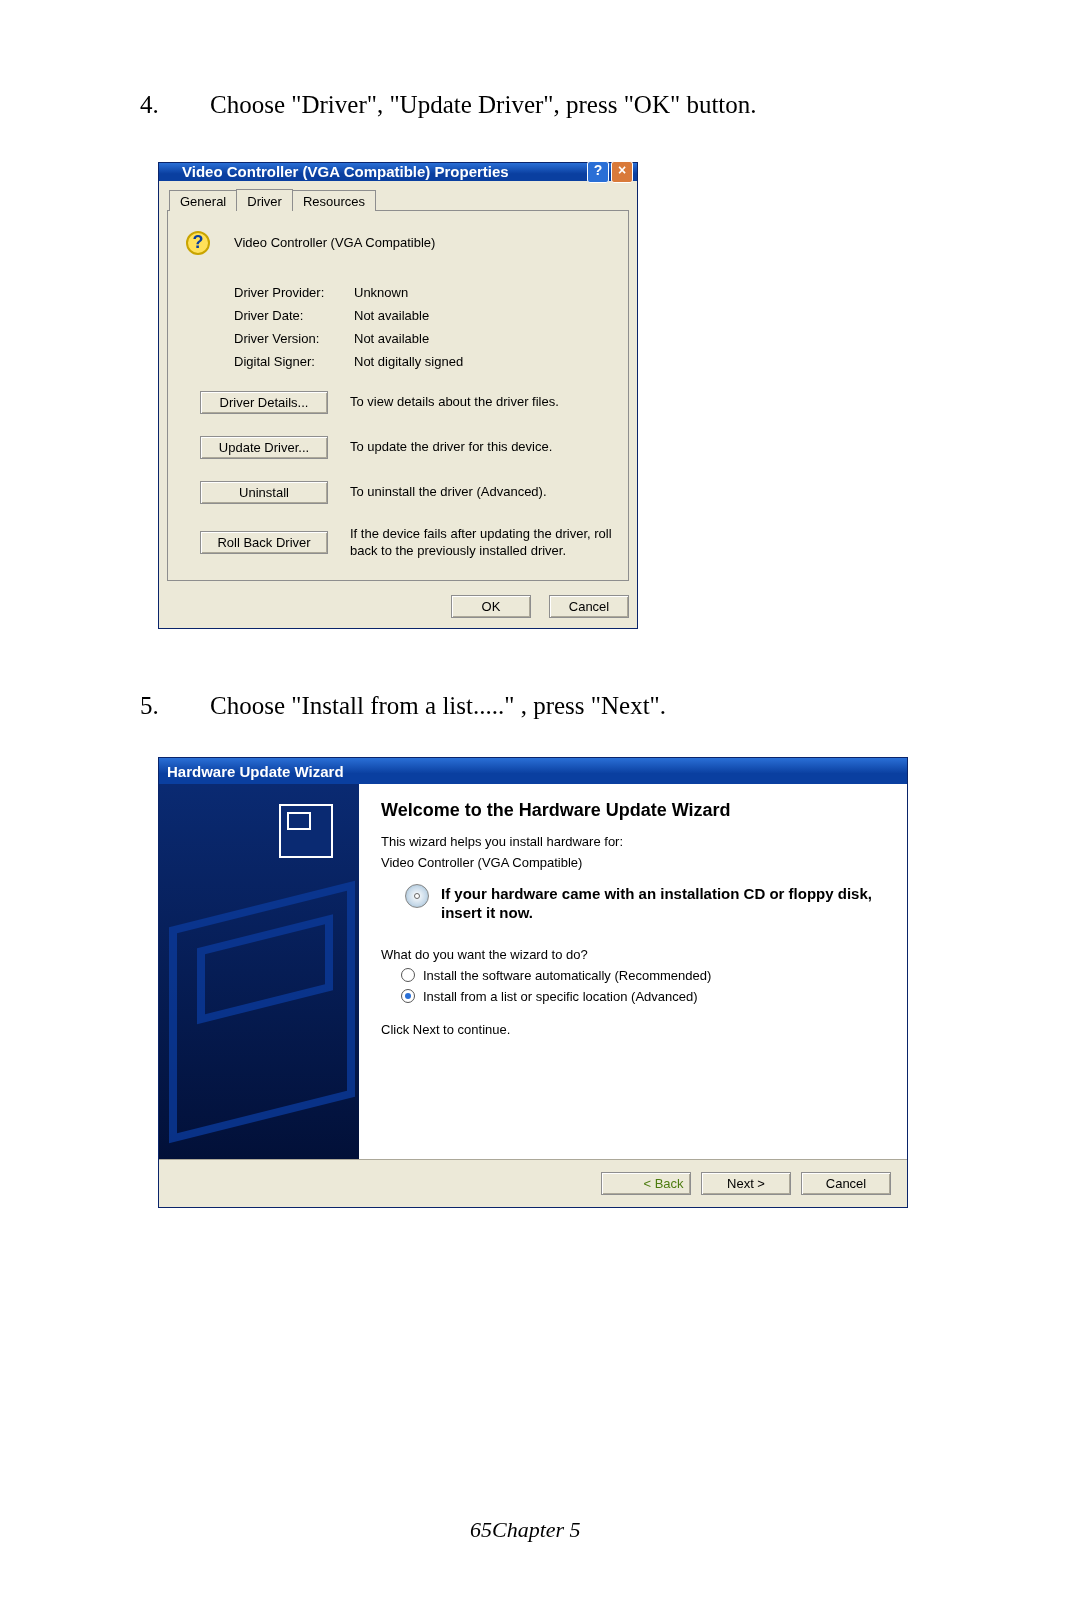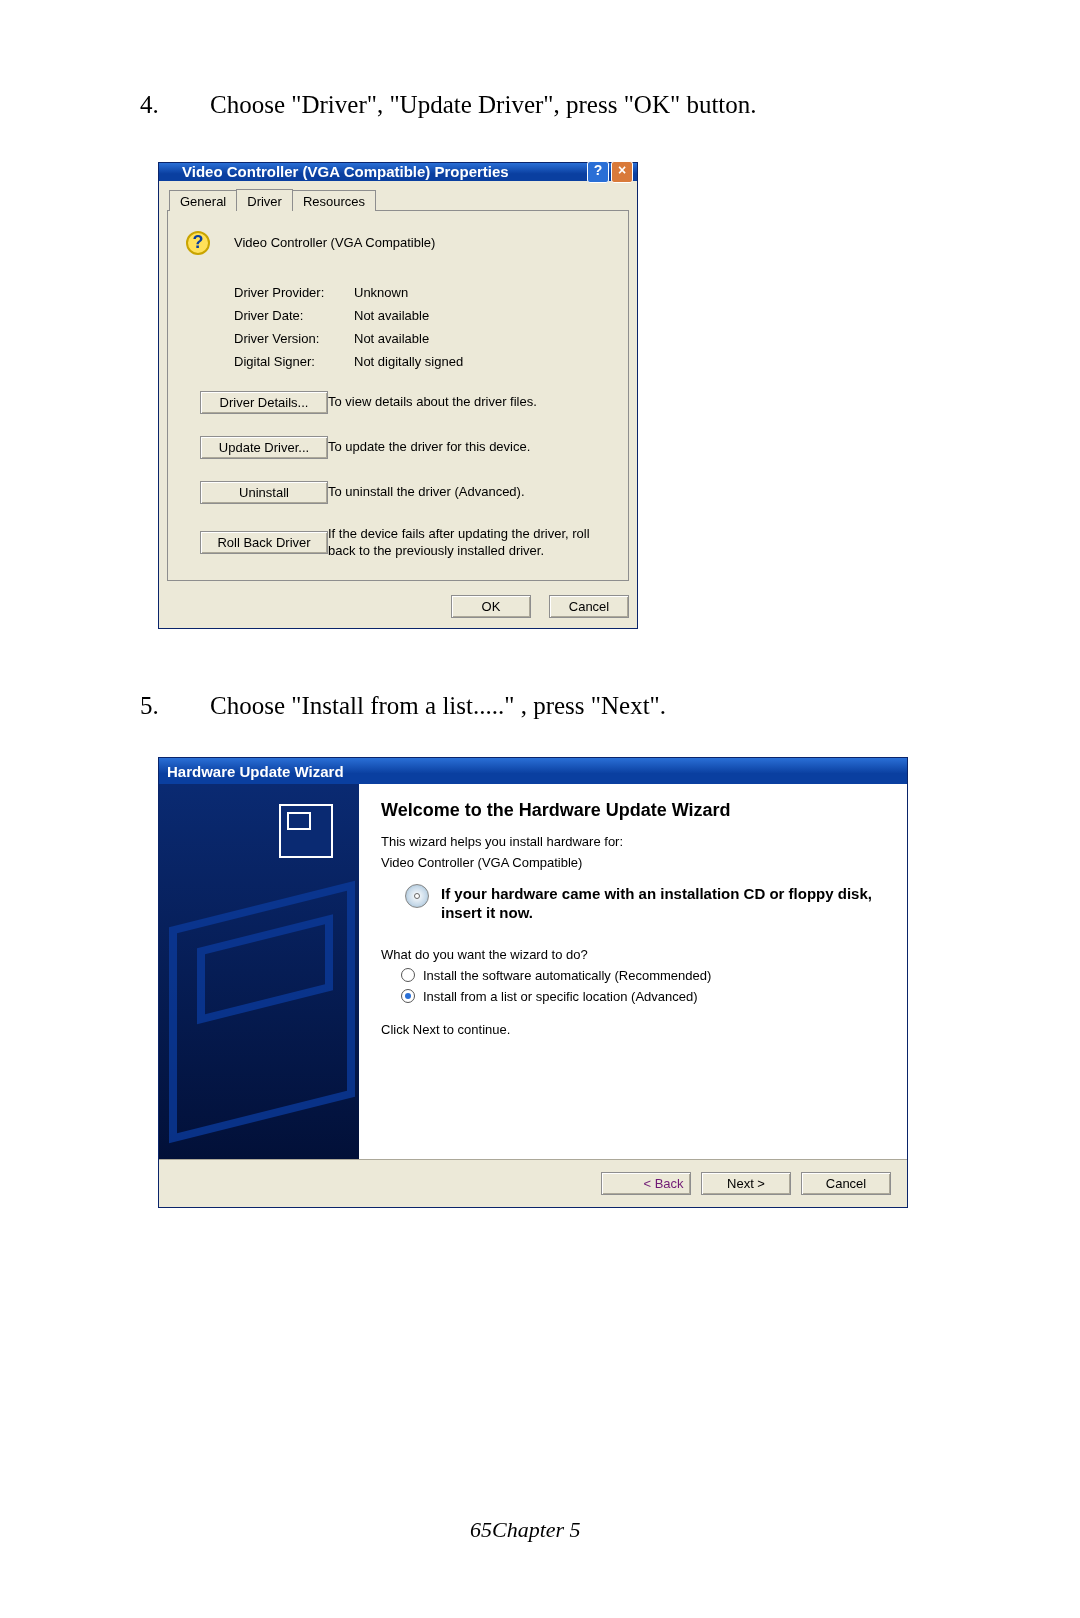--- a/index.html
+++ b/index.html
@@ -124,20 +124,21 @@
     display: flex;
     align-items: center;
     margin: 22px 0 0 16px;
   }
   .action-row .btn {
     width: 128px;
   }
   .action-row .desc {
     flex: 1;
     font-size: 13px;
+    padding-left: 22px;
     line-height: 1.3;
   }
   .btn {
     font-family: Tahoma, sans-serif;
     font-size: 13px;
     background: #ece9d8;
     border: 1px solid #8e8e8e;
     box-shadow: inset 1px 1px 0 #fff, inset -1px -1px 0 #aca899;
     padding: 3px 0;
     text-align: center;
@@ -250,21 +251,21 @@
   }
   .wiz-footer {
     background: #ece9d8;
     border-top: 1px solid #aca899;
     padding: 12px 16px;
     display: flex;
     justify-content: flex-end;
     gap: 10px;
   }
   .wiz-footer .btn { width: 90px; }
-  .btn.disabled { color: #701a75; padding-left: 35px; }
+  .btn.disabled { color: #4d7c0f; padding-left: 35px; }
 
   .page-footer {
     position: absolute;
     bottom: 75px;
     left: 100px;
     right: 100px;
     display: flex;
     justify-content: flex-start;
     font-size: 22px;
     font-style: italic;

